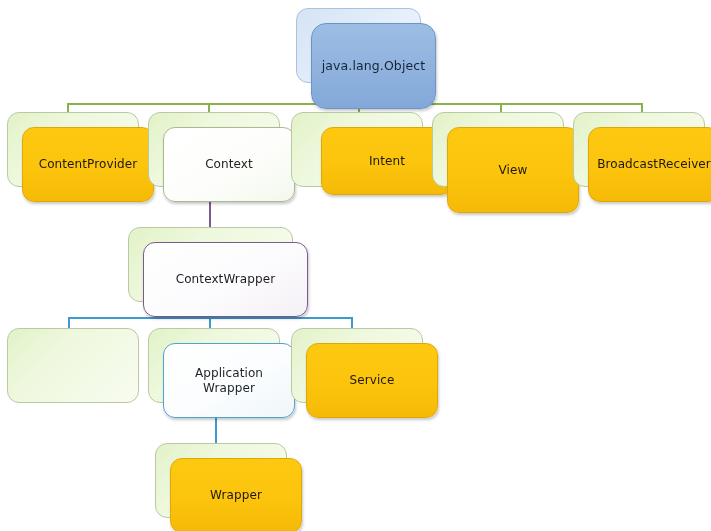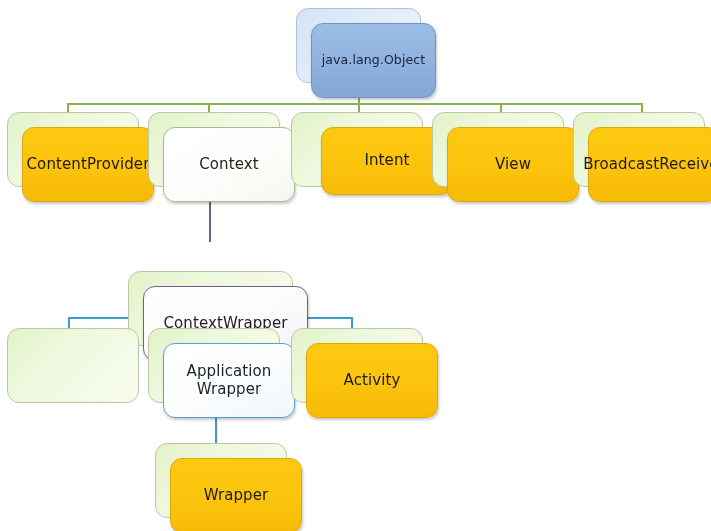--- a/index.html
+++ b/index.html
@@ -41,21 +41,21 @@
     align-items:center;
     justify-content:center;
     text-align:center;
     line-height:1.18;
     box-shadow:1px 2px 3px rgba(0,0,0,.22);
   }
   .frontbox .lbl{
     display:block;
     padding:0 5px;
     color:#241c09;
-    font-size:15px;
+    font-size:12px;
     letter-spacing:.1px;
   }
 
   
   .fill-orange{
     background:linear-gradient(180deg,#fdc910 0%,#fcc40d 55%,#f5ba07 100%);
     border:1px solid #e0a806;
   }
   .fill-orange .lbl{color:#20190a;}
 
@@ -108,21 +108,21 @@
   <div class="edge v blue" style="left:209px; top:302px; height:16px;"></div>
   <div class="edge h blue" style="left:68px; top:317px; width:284px;"></div>
   <div class="edge v blue" style="left:68px; top:317px; height:14px;"></div>
   <div class="edge v blue" style="left:209px; top:317px; height:14px;"></div>
   <div class="edge v blue" style="left:351px; top:317px; height:14px;"></div>
 
   <div class="edge v blue" style="left:215px; top:416px; height:32px;"></div>
 
   <div class="node" style="left:296px; top:8px; width:140px; height:90px;">
     <div class="shadowbox blue-ghost" style="width:125px; height:75px;"></div>
-    <div class="frontbox fill-blue" style="left:15px; top:15px; width:125px; height:75px;">
+    <div class="frontbox fill-blue" style="left:15px; top:15px; width:125px; height:86px;border-radius:15px;">
       <span class="lbl">java.lang.Object</span>
     </div>
   </div>
 
   <div class="node" style="left:7px; top:112px; width:147px; height:90px;">
     <div class="shadowbox" style="width:132px; height:75px;"></div>
     <div class="frontbox fill-orange" style="left:15px; top:15px; width:132px; height:75px;">
       <span class="lbl">ContentProvider</span>
     </div>
   </div>
@@ -136,33 +136,33 @@
 
   <div class="node" style="left:291px; top:112px; width:147px; height:90px;">
     <div class="shadowbox" style="width:132px; height:75px;"></div>
     <div class="frontbox fill-orange" style="left:30px; top:15px; width:132px; height:68px;">
       <span class="lbl">Intent</span>
     </div>
   </div>
 
   <div class="node" style="left:432px; top:112px; width:147px; height:90px;">
     <div class="shadowbox" style="width:132px; height:75px;"></div>
-    <div class="frontbox fill-orange" style="left:15px; top:15px; width:132px; height:75px;">
+    <div class="frontbox fill-orange" style="left:15px; top:15px; width:132px; height:86px;">
       <span class="lbl">View</span>
     </div>
   </div>
 
   <div class="node" style="left:573px; top:112px; width:147px; height:90px;">
     <div class="shadowbox" style="width:132px; height:75px;"></div>
     <div class="frontbox fill-orange" style="left:15px; top:15px; width:132px; height:75px;">
       <span class="lbl">BroadcastReceiver</span>
     </div>
   </div>
 
-  <div class="node" style="left:128px; top:227px; width:180px; height:68px;margin-top:44px;">
+  <div class="node" style="left:128px; top:227px; width:180px; height:68px;">
     <div class="shadowbox" style="width:165px; height:75px;"></div>
     <div class="frontbox fill-white-purple" style="left:15px; top:15px; width:165px; height:75px;">
       <span class="lbl">ContextWrapper</span>
     </div>
   </div>
 
   <div class="node" style="left:7px; top:328px; width:147px; height:90px;">
     <div class="shadowbox" style="width:132px; height:75px;"></div>
   </div>
 
@@ -170,21 +170,21 @@
     <div class="shadowbox" style="width:132px; height:75px;"></div>
     <div class="frontbox fill-white-blue" style="left:15px; top:15px; width:132px; height:75px;">
       <span class="lbl" style="white-space:pre-line;">Application
 Wrapper</span>
     </div>
   </div>
 
   <div class="node" style="left:291px; top:328px; width:147px; height:90px;">
     <div class="shadowbox" style="width:132px; height:75px;"></div>
     <div class="frontbox fill-orange" style="left:15px; top:15px; width:132px; height:75px;">
-      <span class="lbl">Activity</span>
+      <span class="lbl">Service</span>
     </div>
   </div>
 
   <div class="node" style="left:155px; top:443px; width:147px; height:90px;">
     <div class="shadowbox" style="width:132px; height:75px;"></div>
     <div class="frontbox fill-orange" style="left:15px; top:15px; width:132px; height:75px;">
       <span class="lbl">Wrapper</span>
     </div>
   </div>
 

